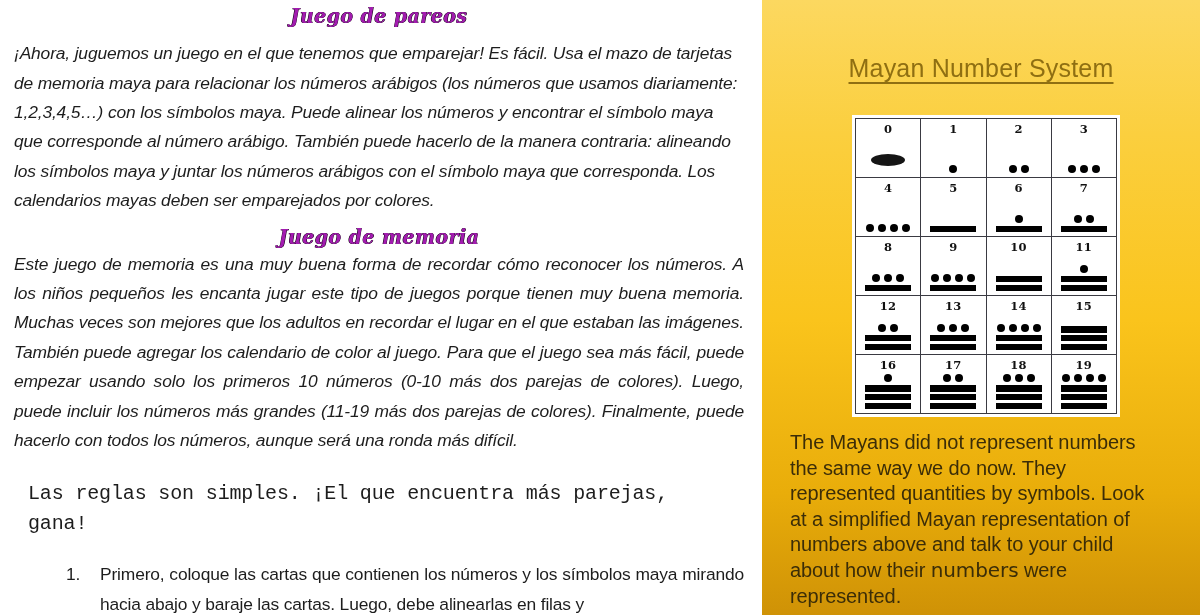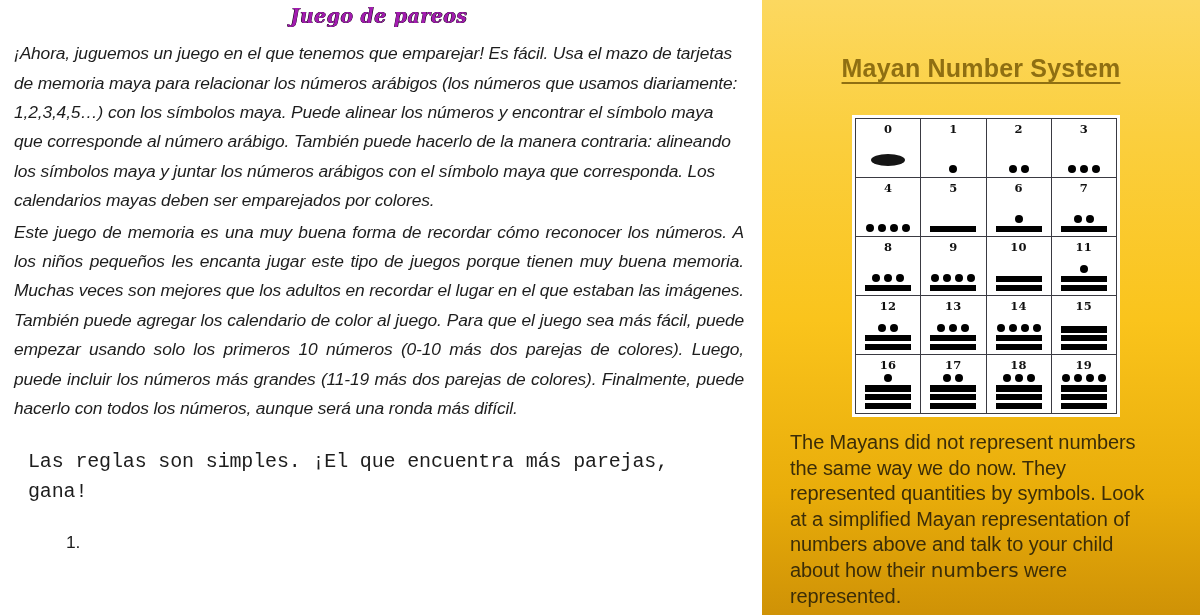--- a/index.html
+++ b/index.html
@@ -78,21 +78,21 @@
   
   .right-panel{
     position:absolute;left:762px;top:0;width:438px;height:615px;
     background:linear-gradient(180deg,#fcd860 0%,#fbcf3e 22%,#fac41c 52%,#e9ad0a 80%,#cf9206 100%);
     box-sizing:border-box;
   }
   .panel-title{
     position:absolute;left:0;right:0;top:54px;
     text-align:center;
     font-family:"Liberation Sans", sans-serif;
-    font-weight:700;
+    font-weight:400;
     font-size:25px;
     color:#8f6f12;
     text-decoration:underline;
     text-underline-offset:5px;
     letter-spacing:0.2px;
   }
 
   .table-wrap{
     position:absolute;left:90px;top:115px;
     width:268px;height:302px;
@@ -150,27 +150,28 @@
 <body>
 
 <div id="page">
 
   <div class="left-col">
 
     <h2 id="h-pareos" class="section-heading">Juego de pareos</h2>
 
     <p id="par-pareos" class="body-par">¡Ahora, juguemos un juego en el que tenemos que emparejar! Es fácil. Usa el mazo de tarjetas de memoria maya para relacionar los números arábigos (los números que usamos diariamente: 1,2,3,4,5…) con los símbolos maya. Puede alinear los números y encontrar el símbolo maya que corresponde al número arábigo. También puede hacerlo de la manera contraria: alineando los símbolos maya y juntar  los números arábigos con el símbolo maya que corresponda. Los calendarios mayas deben ser emparejados por colores.</p>
 
+    <h2 id="h-memoria" class="section-heading">Juego de memoria</h2>
 
     <p id="par-memoria" class="body-par">Este juego de memoria es una muy buena forma de recordar cómo reconocer los números. A los niños pequeños les encanta jugar este tipo de  juegos porque tienen muy buena memoria. Muchas veces son mejores que los adultos en recordar el lugar en el que estaban las imágenes. También puede agregar los calendario de color al juego. Para que el juego sea más fácil, puede empezar usando solo los primeros 10 números (0-10 más dos parejas de colores). Luego, puede incluir los números más grandes (11-19 más dos parejas de colores). Finalmente, puede hacerlo con todos los números, aunque será una ronda más difícil.</p>
 
     <p id="par-rules" class="plain-par">Las reglas son simples. ¡El que encuentra más parejas, gana!</p>
 
     <ol class="num-list" id="rules-list">
-        <li><span class="li-num">1.</span></li>
+        <li><span class="li-num">1.</span><span>Primero, coloque las cartas que contienen los números y los símbolos maya mirando hacia abajo y baraje las cartas. Luego, debe alinearlas en filas y</span></li>
       </ol>
   </div>
 
   <div class="right-panel">
 
     <div class="panel-title">Mayan Number System</div>
 
     <div class="table-wrap">
       <table class="maya-table" id="maya-table">
         <tbody id="maya-tbody">

